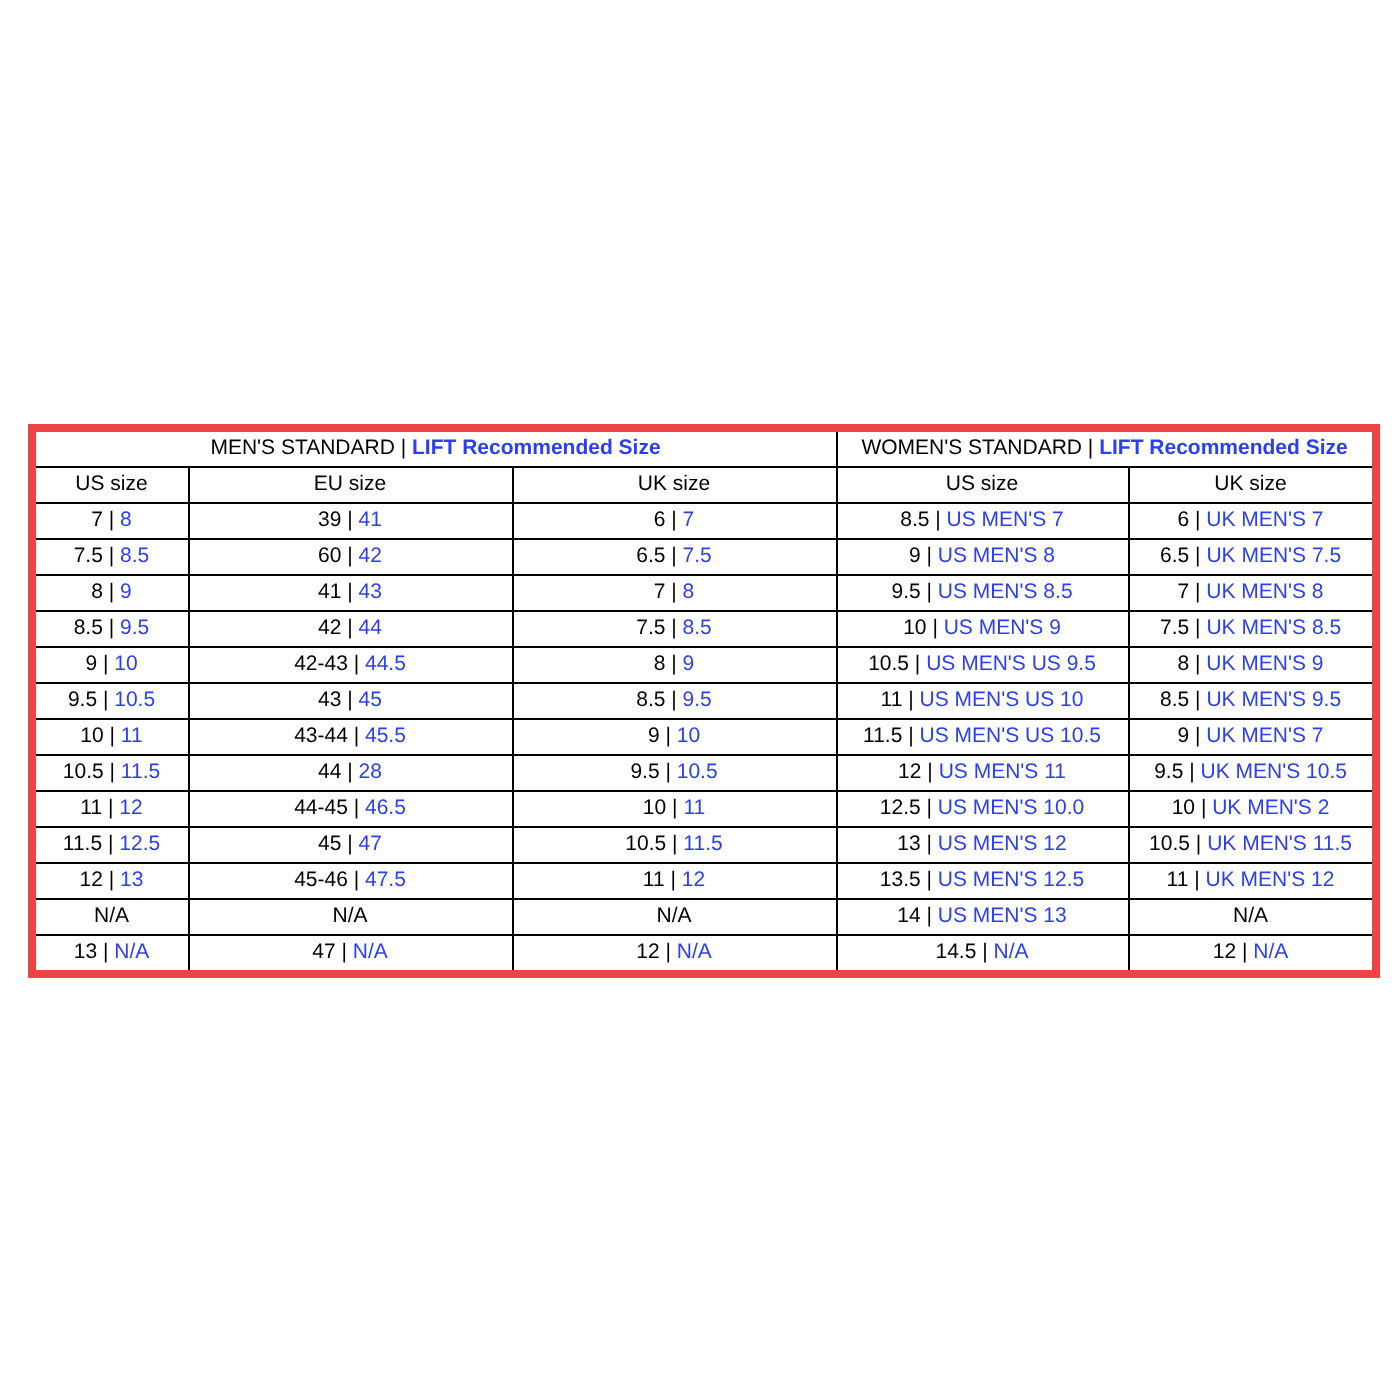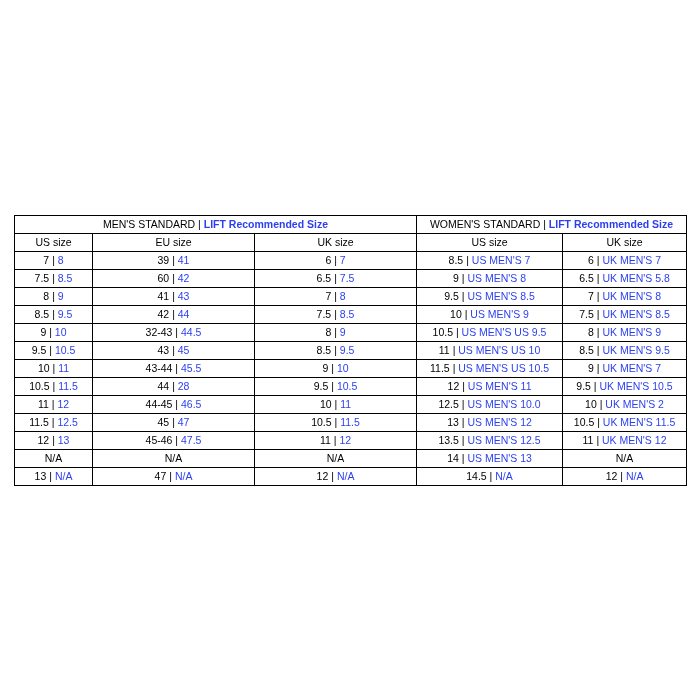--- a/index.html
+++ b/index.html
@@ -19,21 +19,21 @@
     align-items: center;
     justify-content: center;
   }
   .chart-wrap {
     width: 672px;
   }
   table.size-chart {
     border-collapse: collapse;
     width: 672px;
     table-layout: fixed;
-    border: 1px solid #ef4444;
+    border: 4px solid #ef4444;
     padding-left: 44px;
   }
   table.size-chart td,
   table.size-chart th {
     border: 1px solid #000000;
     text-align: center;
     vertical-align: middle;
     padding: 0;
     height: 17px;
     line-height: 17px;
@@ -111,39 +111,39 @@
           <td><span>39</span> <span class="sep">|</span> <span class="blue">41</span></td>
           <td><span>6</span> <span class="sep">|</span> <span class="blue">7</span></td>
           <td><span>8.5</span> <span class="sep">|</span> <span class="blue">US MEN'S 7</span></td>
           <td><span>6</span> <span class="sep">|</span> <span class="blue">UK MEN'S 7</span></td>
         </tr>
         <tr>
           <td><span>7.5</span> <span class="sep">|</span> <span class="blue">8.5</span></td>
           <td><span>60</span> <span class="sep">|</span> <span class="blue">42</span></td>
           <td><span>6.5</span> <span class="sep">|</span> <span class="blue">7.5</span></td>
           <td><span>9</span> <span class="sep">|</span> <span class="blue">US MEN'S 8</span></td>
-          <td><span>6.5</span> <span class="sep">|</span> <span class="blue">UK MEN'S 5.8</span></td>
+          <td><span>6.5</span> <span class="sep">|</span> <span class="blue">UK MEN'S 7.5</span></td>
         </tr>
         <tr>
           <td><span>8</span> <span class="sep">|</span> <span class="blue">9</span></td>
           <td><span>41</span> <span class="sep">|</span> <span class="blue">43</span></td>
           <td><span>7</span> <span class="sep">|</span> <span class="blue">8</span></td>
           <td><span>9.5</span> <span class="sep">|</span> <span class="blue">US MEN'S 8.5</span></td>
           <td><span>7</span> <span class="sep">|</span> <span class="blue">UK MEN'S 8</span></td>
         </tr>
         <tr>
           <td><span>8.5</span> <span class="sep">|</span> <span class="blue">9.5</span></td>
           <td><span>42</span> <span class="sep">|</span> <span class="blue">44</span></td>
           <td><span>7.5</span> <span class="sep">|</span> <span class="blue">8.5</span></td>
           <td><span>10</span> <span class="sep">|</span> <span class="blue">US MEN'S 9</span></td>
           <td><span>7.5</span> <span class="sep">|</span> <span class="blue">UK MEN'S 8.5</span></td>
         </tr>
         <tr>
           <td><span>9</span> <span class="sep">|</span> <span class="blue">10</span></td>
-          <td><span>32-43</span> <span class="sep">|</span> <span class="blue">44.5</span></td>
+          <td><span>42-43</span> <span class="sep">|</span> <span class="blue">44.5</span></td>
           <td><span>8</span> <span class="sep">|</span> <span class="blue">9</span></td>
           <td><span>10.5</span> <span class="sep">|</span> <span class="blue">US MEN'S US 9.5</span></td>
           <td><span>8</span> <span class="sep">|</span> <span class="blue">UK MEN'S 9</span></td>
         </tr>
         <tr>
           <td><span>9.5</span> <span class="sep">|</span> <span class="blue">10.5</span></td>
           <td><span>43</span> <span class="sep">|</span> <span class="blue">45</span></td>
           <td><span>8.5</span> <span class="sep">|</span> <span class="blue">9.5</span></td>
           <td><span>11</span> <span class="sep">|</span> <span class="blue">US MEN'S US 10</span></td>
           <td><span>8.5</span> <span class="sep">|</span> <span class="blue">UK MEN'S 9.5</span></td>

